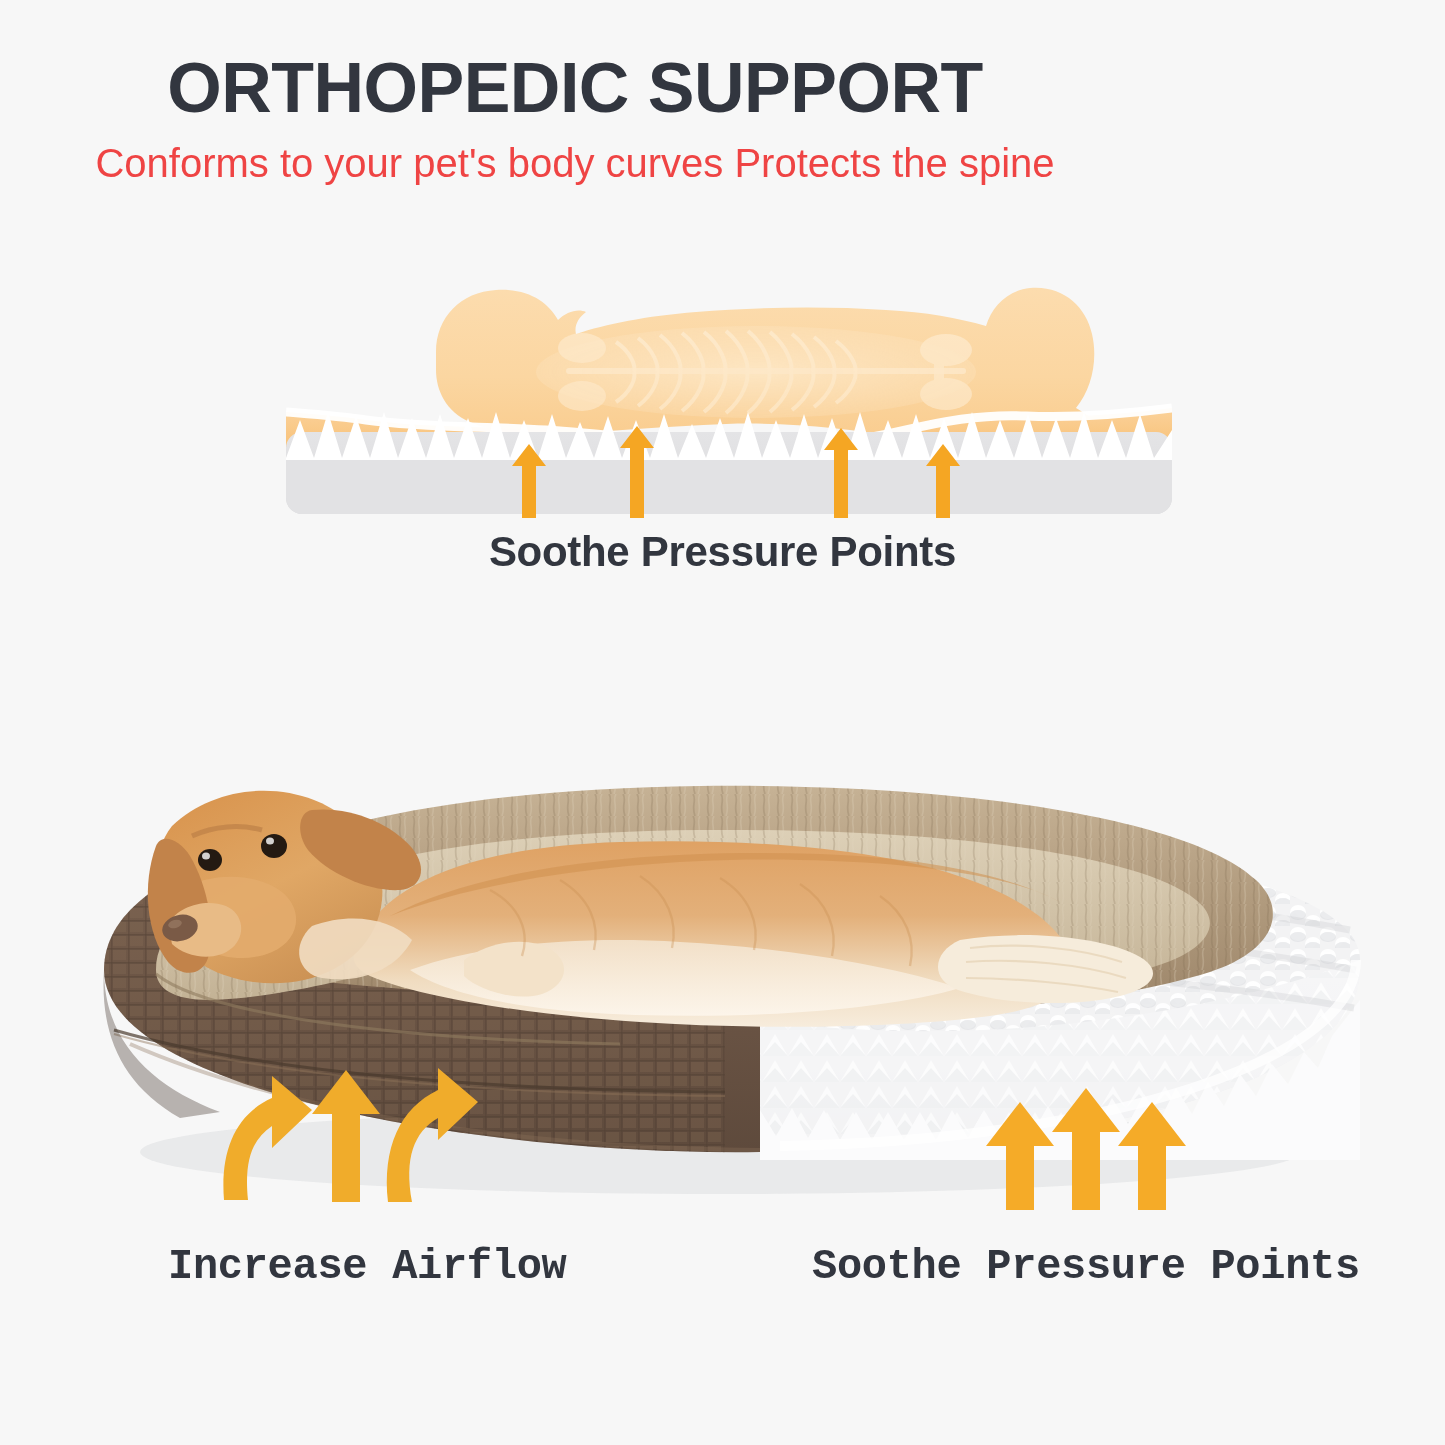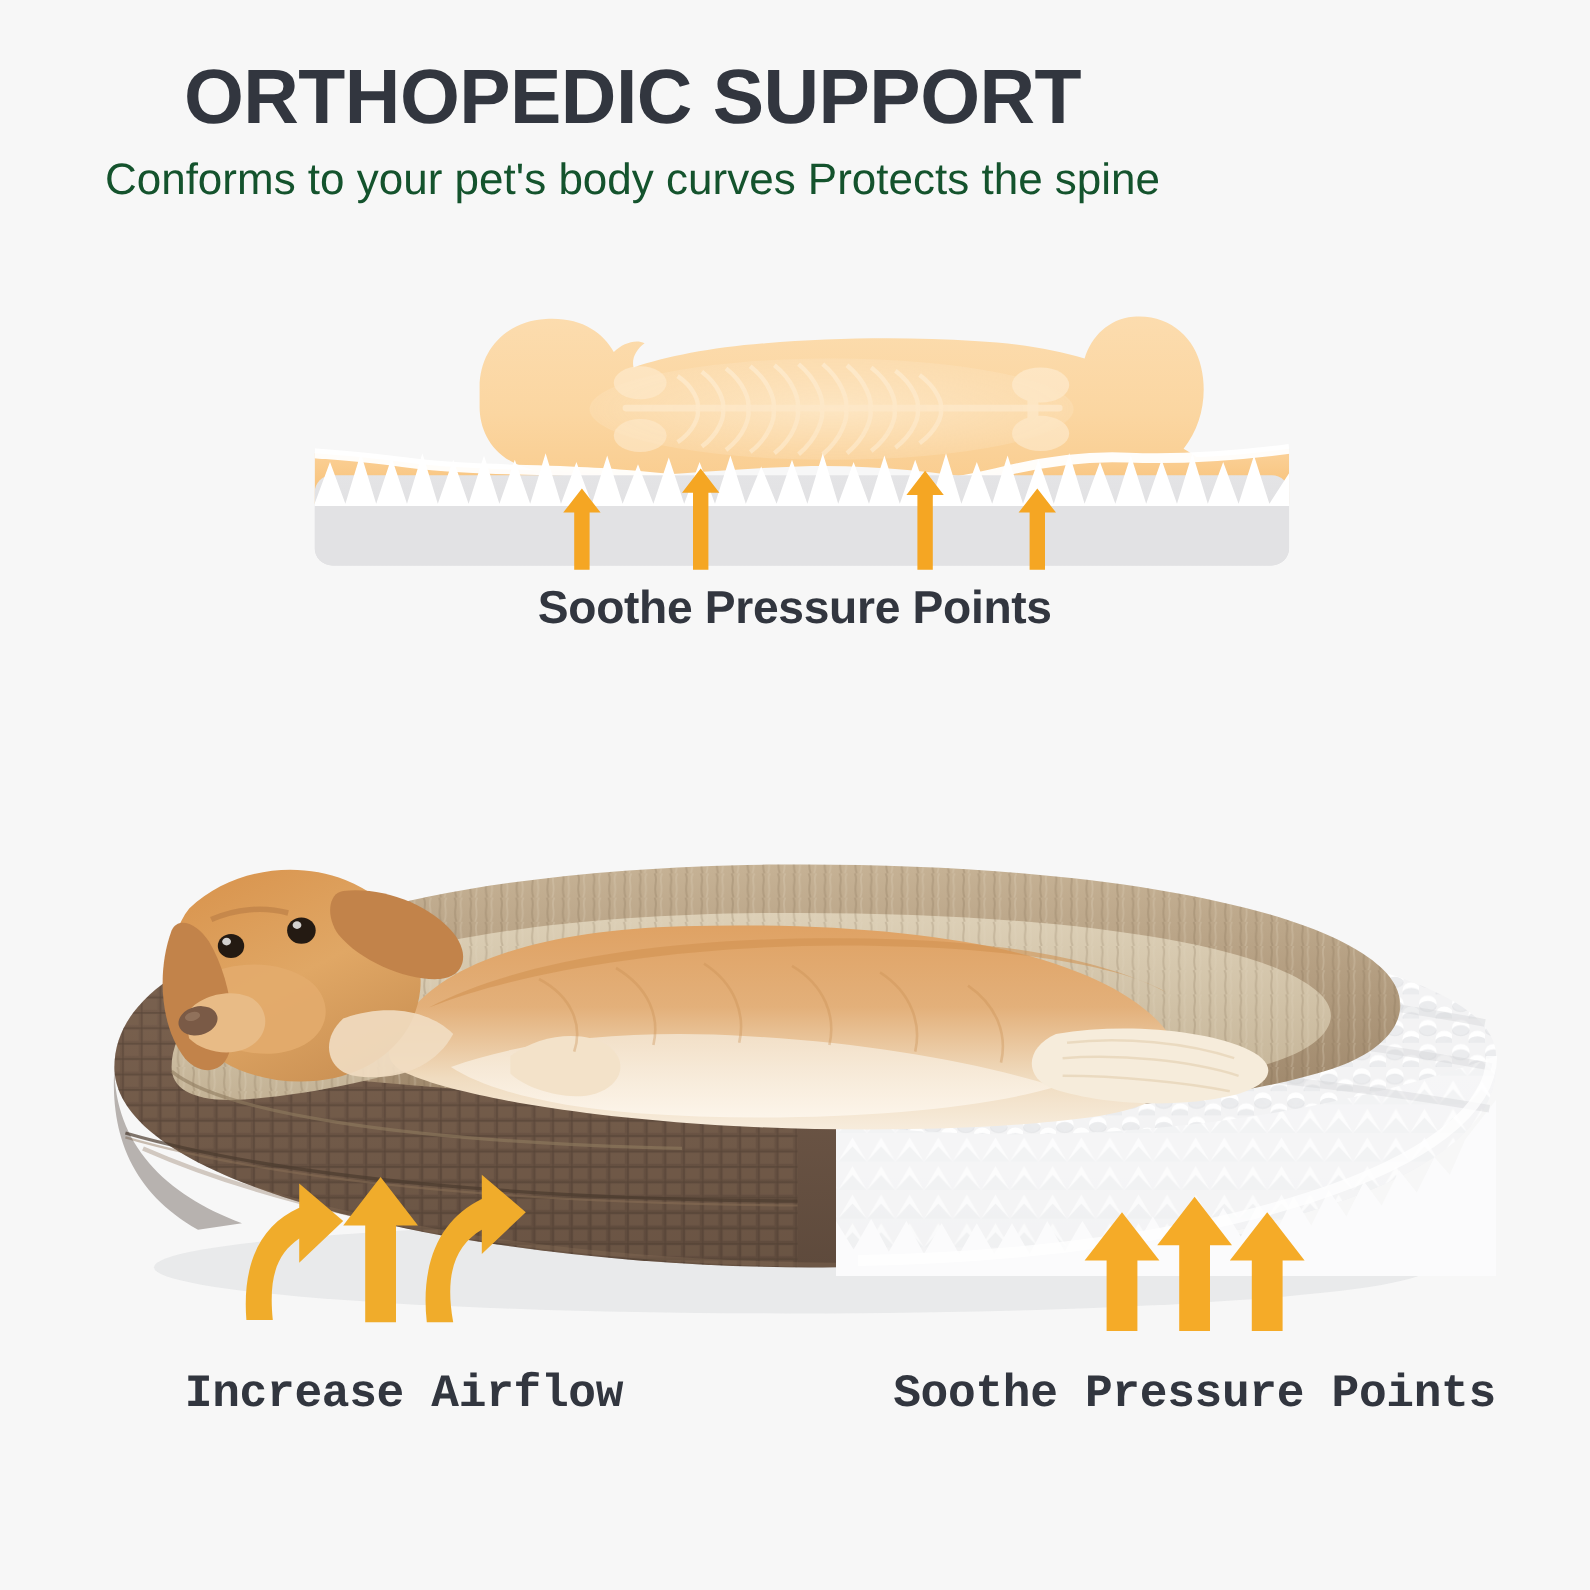--- a/index.html
+++ b/index.html
@@ -34,21 +34,21 @@
     letter-spacing: -0.5px;
     color: #32363f;
     font-family: "Liberation Sans", sans-serif;
   }
   .subhead {
     margin: 0;
     padding-top: 16px;
     font-size: 40px;
     line-height: 1.1;
     font-weight: normal;
-    color: #14532d;
+    color: #ef4444;
     font-family: "Liberation Sans", sans-serif;
   }
 
   
   .diagram {
     position: absolute;
     left: 286px;
     top: 262px;
     width: 886px;
     height: 260px;

